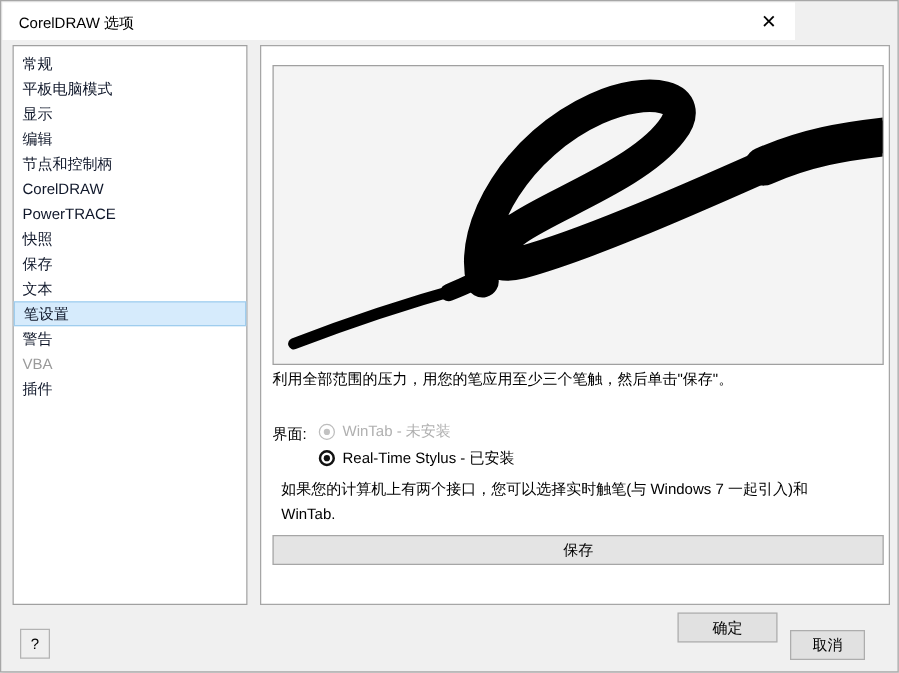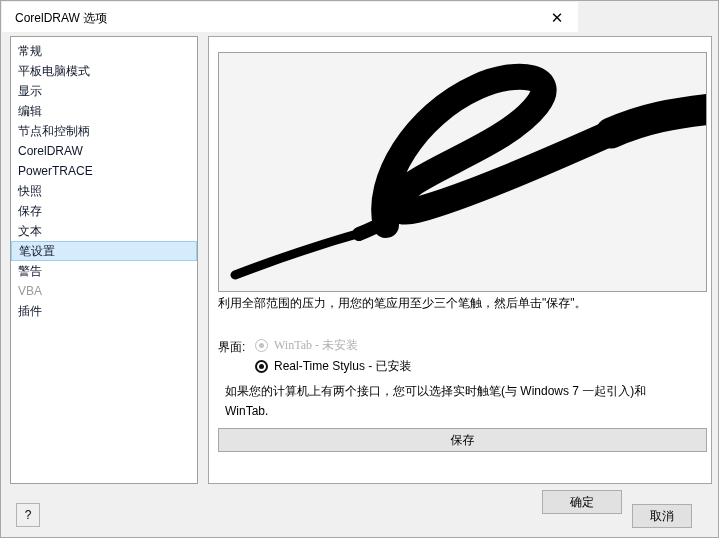--- a/index.html
+++ b/index.html
@@ -1,21 +1,21 @@
 <!DOCTYPE html>
 <html><head>
 <meta charset="utf-8">
 <style>
   * { margin:0; padding:0; box-sizing:border-box; }
   html,body { width:719px; height:538px; overflow:hidden; background:#fff;
               font-family:"Liberation Sans","DejaVu Sans",sans-serif; }
   .dialog { position:absolute; left:0; top:0; width:719px; height:538px;
             background:#f0f0f0; border:1px solid #a7a7a7;
             box-shadow:1px 2px 3px rgba(0,0,0,.28); }
-  .titlebar { position:absolute; left:1px; top:1px; width:576px; height:30px; background:#ffffff; }
+  .titlebar { position:absolute; left:1px; top:1px; width:634px; height:30px; background:#ffffff; }
   .title { position:absolute; left:13px; top:8px; font-size:12px; color:#000; }
   .close { position:absolute; right:11px; top:6px; width:20px; height:20px;
            font-size:15px; line-height:20px; text-align:center; color:#000; cursor:pointer; }
   .listbox { position:absolute; left:9px; top:35px; width:188px; height:448px;
              background:#fff; border:1px solid #a0a0a0; padding-top:4px; }
   .item { height:20px; line-height:20px; font-size:12px; color:#0f172a; padding-left:7px; cursor:default; }
   .item.sel { background:#d6ebfc; border:1px solid #9fcdee; line-height:18px; }
   .item.dim { color:#9a9a9a; }
   .panel { position:absolute; left:207px; top:35px; width:504px; height:448px;
            background:#fff; border:1px solid #a6a6a6; }
@@ -27,21 +27,21 @@
   .radio-row { position:absolute; left:46px; height:16px; display:flex; align-items:center; }
   .radio-row.r1 { top:300px; }
   .radio-row.r2 { top:321px; }
   .rdot { width:13px; height:13px; border-radius:50%; background:#fff; margin-right:6px;
           display:flex; align-items:center; justify-content:center; flex:0 0 13px; }
   .rdot.disabled { border:1px solid #bdbdbd; }
   .rdot.disabled .pip { width:5px; height:5px; border-radius:50%; background:#c2c2c2; }
   .rdot.checked { border:2px solid #111; }
   .rdot.checked .pip { width:5px; height:5px; border-radius:50%; background:#111; }
   .rlabel { font-size:12px; color:#000; }
-  .rlabel.disabled { color:#b0b0b0;font-family:Liberation Serif, serif; }
+  .rlabel.disabled { color:#b0b0b0; }
   .note { position:absolute; left:16px; top:344px; width:480px; font-size:12px;
           color:#000; line-height:20px; }
   .btn { background:#e1e1e1; border:1px solid #adadad; font-size:12px; color:#000;
          text-align:center; cursor:pointer; font-family:inherit; }
   .save-btn { position:absolute; left:9px; top:391px; width:489px; height:24px;
               background:#e4e4e4; border-color:#a6a6a6; }
   .help-btn { position:absolute; left:15px; top:502px; width:24px; height:24px;
               background:#efefef; border-color:#b3b3b3; }
   .ok-btn { position:absolute; left:541px; top:489px; width:80px; height:24px; }
   .cancel-btn { position:absolute; left:631px; top:503px; width:60px; height:24px; }

